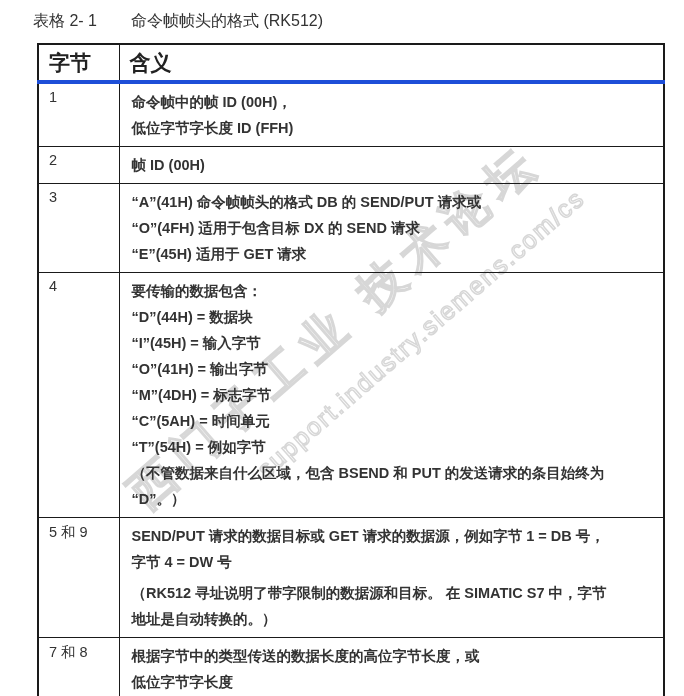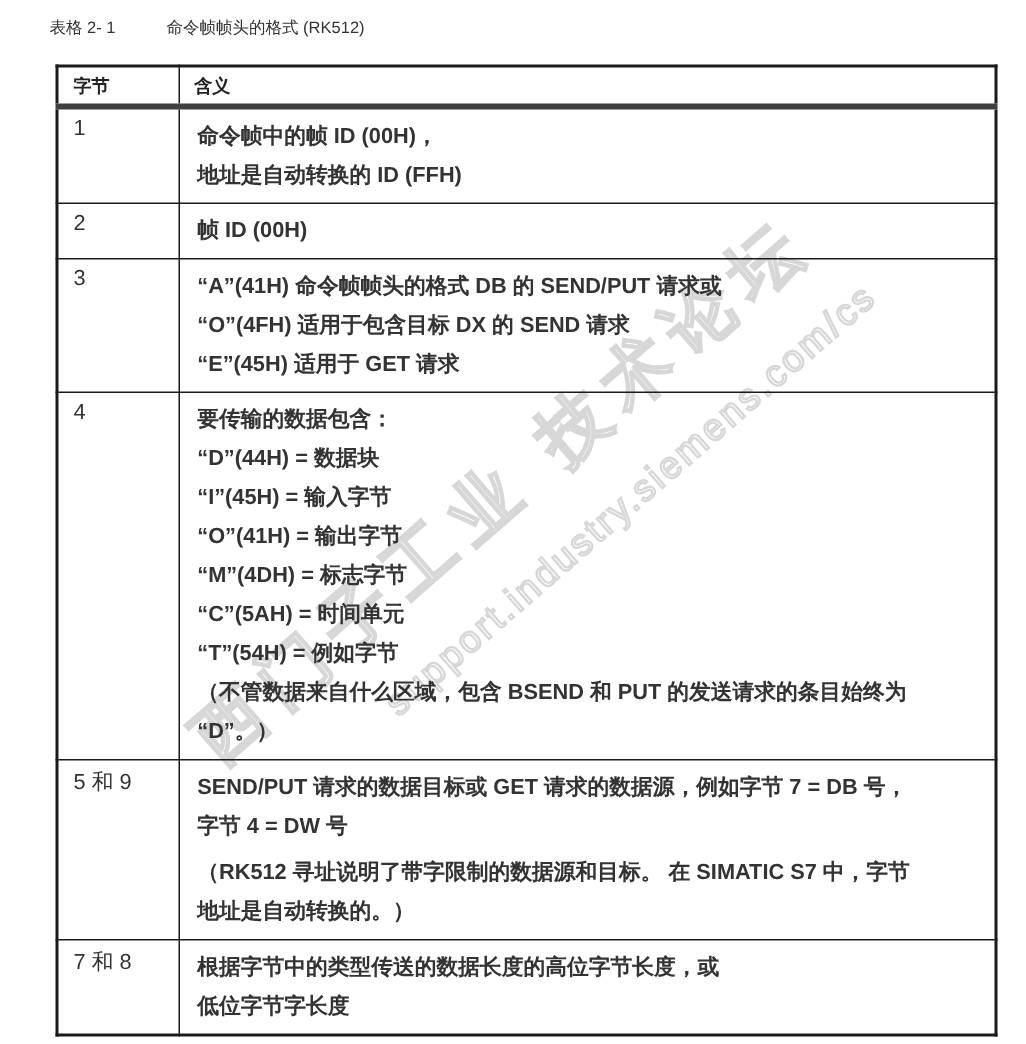--- a/index.html
+++ b/index.html
@@ -13,21 +13,21 @@
     font-family: "Liberation Sans", "DejaVu Sans", sans-serif;
     color: #333333;
   }
   .page { position: relative; width: 684px; height: 696px; }
 
   
   .table-title {
     position: absolute;
     left: 33px;
     top: 11px;
-    font-size: 11px;
+    font-size: 16px;
     color: #333333;
     white-space: nowrap;
     z-index: 2;
   }
   .table-title .t-num { margin-right: 34px; }
 
   
   .watermark {
     position: absolute;
     left: 40px;
@@ -65,22 +65,22 @@
     z-index: 2;
     background: transparent;
   }
   table.rk512 { border: 2px solid #1a1a1a; }
   table.rk512 th, table.rk512 td {
     border: 1px solid #1a1a1a;
     vertical-align: top;
     text-align: left;
   }
   table.rk512 thead th {
-    border-bottom: 4px solid #404040;
-    font-size: 12px;
+    border-bottom: 4px solid #1d4ed8;
+    font-size: 21px;
     font-weight: bold;
     color: #222222;
     padding: 4px 10px 3px 10px;
   }
   table.rk512 td {
     font-size: 14.5px;
     padding: 5px 10px 5px 12px;
   }
   table.rk512 .col-byte { width: 81px; }
   table.rk512 td.byte { padding-left: 10px; }
@@ -107,21 +107,21 @@
         <th class="col-byte">字节</th>
         <th>含义</th>
       </tr>
     </thead>
     <tbody>
 
       <tr>
         <td class="byte">1</td>
         <td class="meaning">
           <div class="ln">命令帧中的帧 ID (00H)，</div>
-          <div class="ln">地址是自动转换的 ID (FFH)</div>
+          <div class="ln">低位字节字长度 ID (FFH)</div>
         </td>
       </tr>
 
       <tr>
         <td class="byte">2</td>
         <td class="meaning">
           <div class="ln">帧 ID (00H)</div>
         </td>
       </tr>
 
@@ -145,21 +145,21 @@
           <div class="ln">“C”(5AH) = 时间单元</div>
           <div class="ln">“T”(54H) = 例如字节</div>
           <div class="ln">（不管数据来自什么区域，包含 BSEND 和 PUT 的发送请求的条目始终为</div>
           <div class="ln">“D”。）</div>
         </td>
       </tr>
 
       <tr>
         <td class="byte">5 和 9</td>
         <td class="meaning">
-          <div class="ln">SEND/PUT 请求的数据目标或 GET 请求的数据源，例如字节 7 = DB 号，</div>
+          <div class="ln">SEND/PUT 请求的数据目标或 GET 请求的数据源，例如字节 1 = DB 号，</div>
           <div class="ln">字节 4 = DW 号</div>
           <div class="ln para-gap">（RK512 寻址说明了带字限制的数据源和目标。 在 SIMATIC S7 中，字节</div>
           <div class="ln">地址是自动转换的。）</div>
         </td>
       </tr>
 
       <tr>
         <td class="byte">7 和 8</td>
         <td class="meaning">
           <div class="ln">根据字节中的类型传送的数据长度的高位字节长度，或</div>

